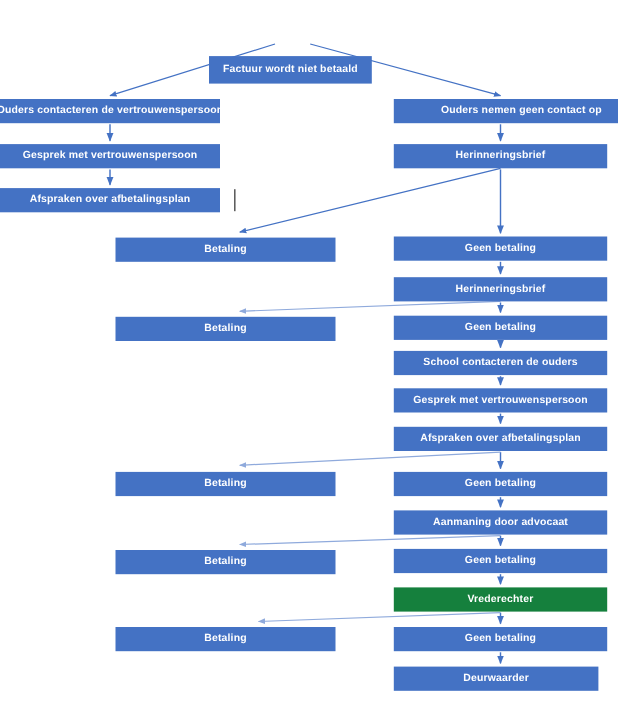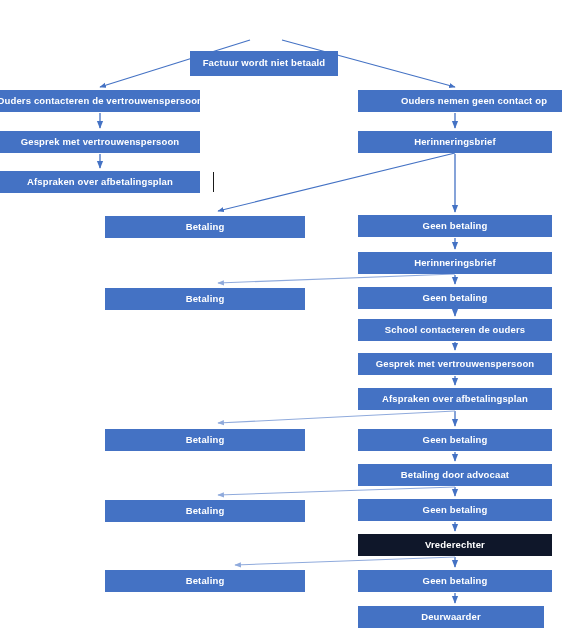--- a/index.html
+++ b/index.html
@@ -95,22 +95,22 @@
       <div class="node" style="left: 105px; top: 216px; width: 200px; height: 22px; background: rgb(68, 114, 196); color: rgb(255, 255, 255);">Betaling</div>
       <div class="node" style="left: 358px; top: 215px; width: 194px; height: 22px; background: rgb(68, 114, 196); color: rgb(255, 255, 255);">Geen betaling</div>
       <div class="node" style="left: 358px; top: 252px; width: 194px; height: 22px; background: rgb(68, 114, 196); color: rgb(255, 255, 255);">Herinneringsbrief</div>
       <div class="node" style="left: 105px; top: 288px; width: 200px; height: 22px; background: rgb(68, 114, 196); color: rgb(255, 255, 255);">Betaling</div>
       <div class="node" style="left: 358px; top: 287px; width: 194px; height: 22px; background: rgb(68, 114, 196); color: rgb(255, 255, 255);">Geen betaling</div>
       <div class="node" style="left: 358px; top: 319px; width: 194px; height: 22px; background: rgb(68, 114, 196); color: rgb(255, 255, 255);">School contacteren de ouders</div>
       <div class="node" style="left: 358px; top: 353px; width: 194px; height: 22px; background: rgb(68, 114, 196); color: rgb(255, 255, 255);">Gesprek met vertrouwenspersoon</div>
       <div class="node" style="left: 358px; top: 388px; width: 194px; height: 22px; background: rgb(68, 114, 196); color: rgb(255, 255, 255);">Afspraken over afbetalingsplan</div>
       <div class="node" style="left: 105px; top: 429px; width: 200px; height: 22px; background: rgb(68, 114, 196); color: rgb(255, 255, 255);">Betaling</div>
       <div class="node" style="left: 358px; top: 429px; width: 194px; height: 22px; background: rgb(68, 114, 196); color: rgb(255, 255, 255);">Geen betaling</div>
-      <div class="node" style="left: 358px; top: 464px; width: 194px; height: 22px; background: rgb(68, 114, 196); color: rgb(255, 255, 255);">Betaling door advocaat</div>
+      <div class="node" style="left: 358px; top: 464px; width: 194px; height: 22px; background: rgb(68, 114, 196); color: rgb(255, 255, 255);">Aanmaning door advocaat</div>
       <div class="node" style="left: 105px; top: 500px; width: 200px; height: 22px; background: rgb(68, 114, 196); color: rgb(255, 255, 255);">Betaling</div>
       <div class="node" style="left: 358px; top: 499px; width: 194px; height: 22px; background: rgb(68, 114, 196); color: rgb(255, 255, 255);">Geen betaling</div>
-      <div class="node" style="left: 358px; top: 534px; width: 194px; height: 22px; background: #0f172a; color: rgb(255, 255, 255);">Vrederechter</div>
+      <div class="node" style="left: 358px; top: 534px; width: 194px; height: 22px; background: #15803d; color: rgb(255, 255, 255);">Vrederechter</div>
       <div class="node" style="left: 105px; top: 570px; width: 200px; height: 22px; background: rgb(68, 114, 196); color: rgb(255, 255, 255);">Betaling</div>
       <div class="node" style="left: 358px; top: 570px; width: 194px; height: 22px; background: rgb(68, 114, 196); color: rgb(255, 255, 255);">Geen betaling</div>
       <div class="node" style="left: 358px; top: 606px; width: 186px; height: 22px; background: rgb(68, 114, 196); color: rgb(255, 255, 255);">Deurwaarder</div>
     </div>
   <div class="caret" id="text-caret" style="left: 213px; top: 172px; height: 20px; background: rgb(26, 26, 26);"></div>
 </div>
 
 </body></html>

